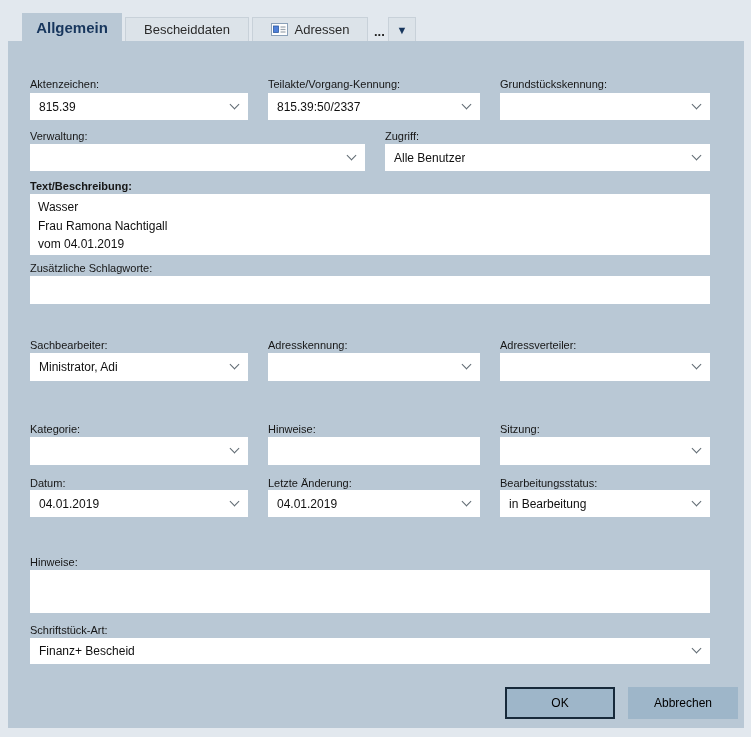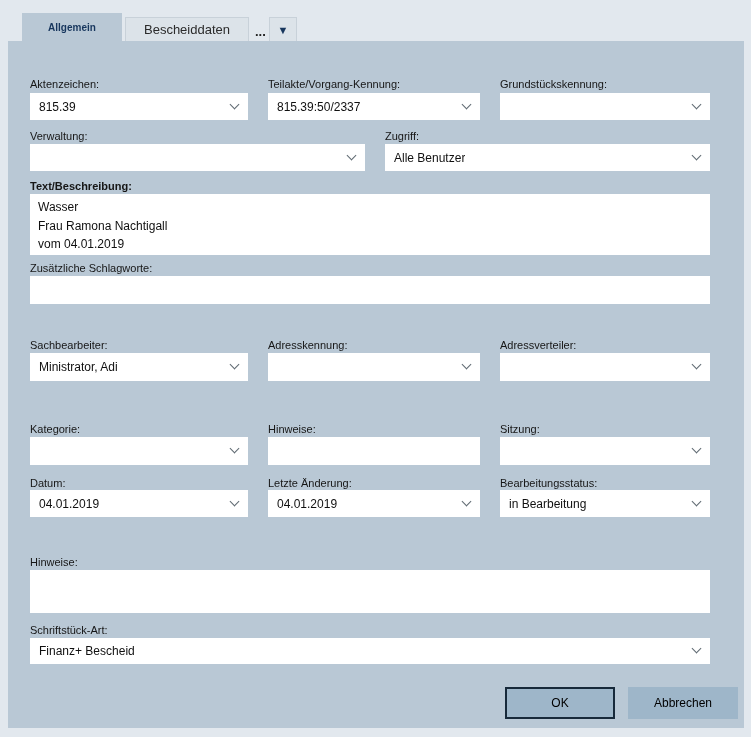--- a/index.html
+++ b/index.html
@@ -18,21 +18,21 @@
     position:absolute;left:22px;top:13px;height:28px;
     display:flex;align-items:flex-end;
   }
   .tab{
     box-sizing:border-box;height:24px;display:flex;align-items:center;justify-content:center;
     background:#dce3e9;border:1px solid #c8d1d9;border-bottom:none;margin-right:3px;
     font-size:13px;color:#2b2b2b;gap:7px;
   }
   .tab.active{
     height:28px;background:#b9c8d5;border:none;
-    font-weight:bold;color:#17365d;font-size:10px;
+    font-weight:bold;color:#17365d;font-size:15px;
   }
   .tab-ellipsis{
     height:24px;display:flex;align-items:flex-end;padding:0 3px 2px 3px;
     font-size:13px;color:#222;font-weight:bold;
   }
   .tab-dropdown{
     box-sizing:border-box;width:28px;height:24px;margin-right:0;
     background:#dce3e9;border:1px solid #c8d1d9;border-bottom:none;
     display:flex;align-items:center;justify-content:center;
     color:#17365d;font-size:11px;
@@ -80,20 +80,32 @@
 
 <div class="panel"></div>
 
 <div class="tabs">
   <div class="tab active" style="width:100px">
     <span>Allgemein</span>
   </div>
   <div class="tab" style="width:124px">
     <span>Bescheiddaten</span>
   </div>
+  <div class="tab" style="width:116px">
+    <span style="display:flex">
+      <svg width="17" height="13" viewBox="0 0 17 13">
+        <rect x="0.5" y="0.5" width="16" height="12" fill="#fdfdfd" stroke="#8aa0b8"></rect>
+        <rect x="2.5" y="3" width="5" height="6.5" fill="#4f7fd9" stroke="#2c5aa0" stroke-width="0.8"></rect>
+        <line x1="9.5" y1="4" x2="14.5" y2="4" stroke="#9aa4ae" stroke-width="1.2"></line>
+        <line x1="9.5" y1="6.5" x2="14.5" y2="6.5" stroke="#9aa4ae" stroke-width="1.2"></line>
+        <line x1="9.5" y1="9" x2="14.5" y2="9" stroke="#9aa4ae" stroke-width="1.2"></line>
+      </svg>
+    </span>
+    <span>Adressen</span>
+  </div>
   <div class="tab-ellipsis">...</div>
   <div class="tab-dropdown">
     <span>▼</span>
   </div>
 </div>
 
 <span class="lbl" style="left:30px;top:78px">Aktenzeichen:</span>
 <div class="field" style="left:30px;top:93px;width:218px;height:27px">
   <span class="value">815.39</span>
   <span class="chevron"></span>

